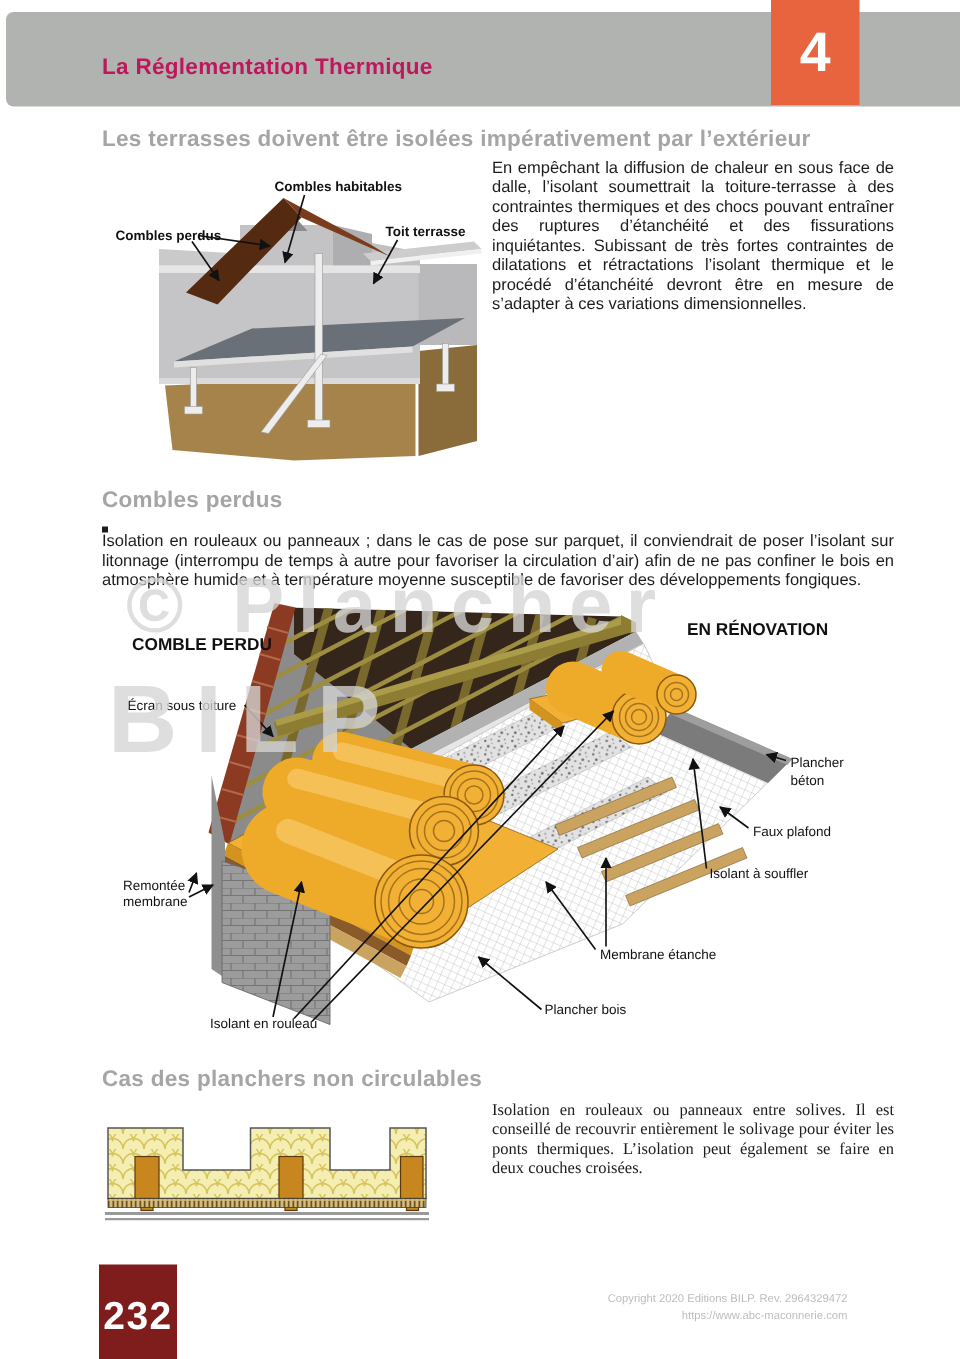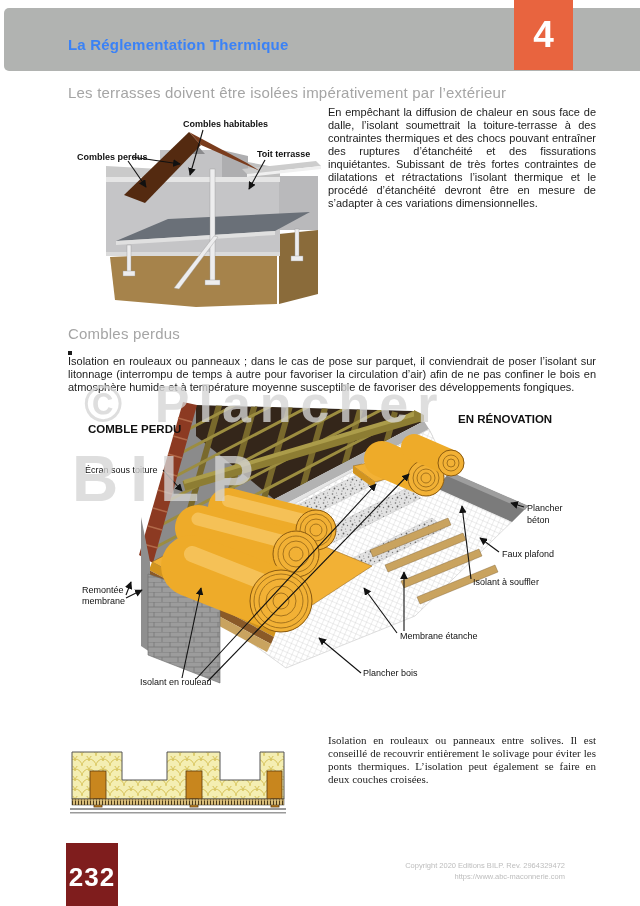--- a/index.html
+++ b/index.html
@@ -1,23 +1,23 @@
 <!DOCTYPE html>
 <html><head>
 <meta charset="utf-8">
 <style>
   html,body{margin:0;padding:0;background:#fff;}
   .page{position:relative;width:640px;height:906px;background:#fff;overflow:hidden;
         font-family:"Liberation Sans","DejaVu Sans",sans-serif;color:#1c1c1c;}
   .abs{position:absolute;}
   .header-bar{left:4px;top:8px;width:636px;height:63px;background:#b1b3b1;border-radius:5px 0 0 5px;}
-  .page-title{left:68px;top:36px;font-size:15px;font-weight:bold;color:#3b82f6;letter-spacing:.2px;}
+  .page-title{left:68px;top:36px;font-size:15px;font-weight:bold;color:#be185d;letter-spacing:.2px;}
   .chapter-box{left:514px;top:0;width:59px;height:70px;background:#e8643f;display:flex;align-items:center;justify-content:center;}
   .chapter-box span{color:#fff;font-size:37px;font-weight:bold;}
-  .h-gray{font-size:15px;font-weight:normal;color:#a5a5a5;letter-spacing:.2px;}
+  .h-gray{font-size:15px;font-weight:bold;color:#a5a5a5;letter-spacing:.2px;}
   .body-txt{font-size:11px;line-height:13px;text-align:justify;color:#1c1c1c;}
   .bullets{left:68px;top:346px;width:528px;}
   .bullet-row{display:flex;margin-bottom:3px;flex-direction:column;}
   .bullet-mark{width:4px;height:4px;background:#1c1c1c;margin:5px 6px 0 0;flex:0 0 4px;}
   .bullet-text{flex:1;font-size:11px;line-height:13.2px;text-align:justify;}
   .watermark{left:72px;top:378px;z-index:5;pointer-events:none;color:rgba(213,213,213,0.78);font-weight:bold;line-height:1;}
   .wm1{font-size:52px;letter-spacing:9px;padding-left:12px;}
   .wm2{font-size:64px;letter-spacing:12px;margin-top:17px;}
   .footer-box{left:66px;top:843px;width:52px;height:68px;background:#7f1d1d;display:flex;align-items:center;justify-content:center;}
   .footer-box span{color:#fff;font-size:26px;font-weight:bold;letter-spacing:1px;}
@@ -286,20 +286,21 @@
     <text class="cap" x="432" y="155">Faux plafond</text>
     <text class="cap" x="457" y="109">Plancher</text>
     <text class="cap" x="457" y="121">béton</text>
   </svg>
 
   <div class="abs watermark">
     <div class="wm1">© Plancher</div>
     <div class="wm2">BILP</div>
   </div>
 
+  <div class="abs h-gray" style="left:68px;top:711px;">Cas des planchers non circulables</div>
 
   <div class="abs body-txt" style="left:328px;top:734px;width:268px;font-family:Liberation Serif, serif;">Isolation en rouleaux ou panneaux entre solives. Il est conseillé de recouvrir entièrement le solivage pour éviter les ponts thermiques. L’isolation peut également se faire en deux couches croisées.</div>
 
   <svg class="abs" style="left:68px;top:746px;" width="220" height="70" viewBox="0 0 220 70">
     <defs>
       <pattern id="wool" width="14" height="10" patternUnits="userSpaceOnUse">
         <rect width="14" height="10" fill="#f4eeb2"></rect>
         <path d="M0,10 a7,7 0 0 1 14,0 M-7,5 a7,7 0 0 1 14,0 M7,5 a7,7 0 0 1 14,0" stroke="#d8c45c" stroke-width="1" fill="none"></path>
       </pattern>
       <pattern id="hatchv" width="3" height="6" patternUnits="userSpaceOnUse">

